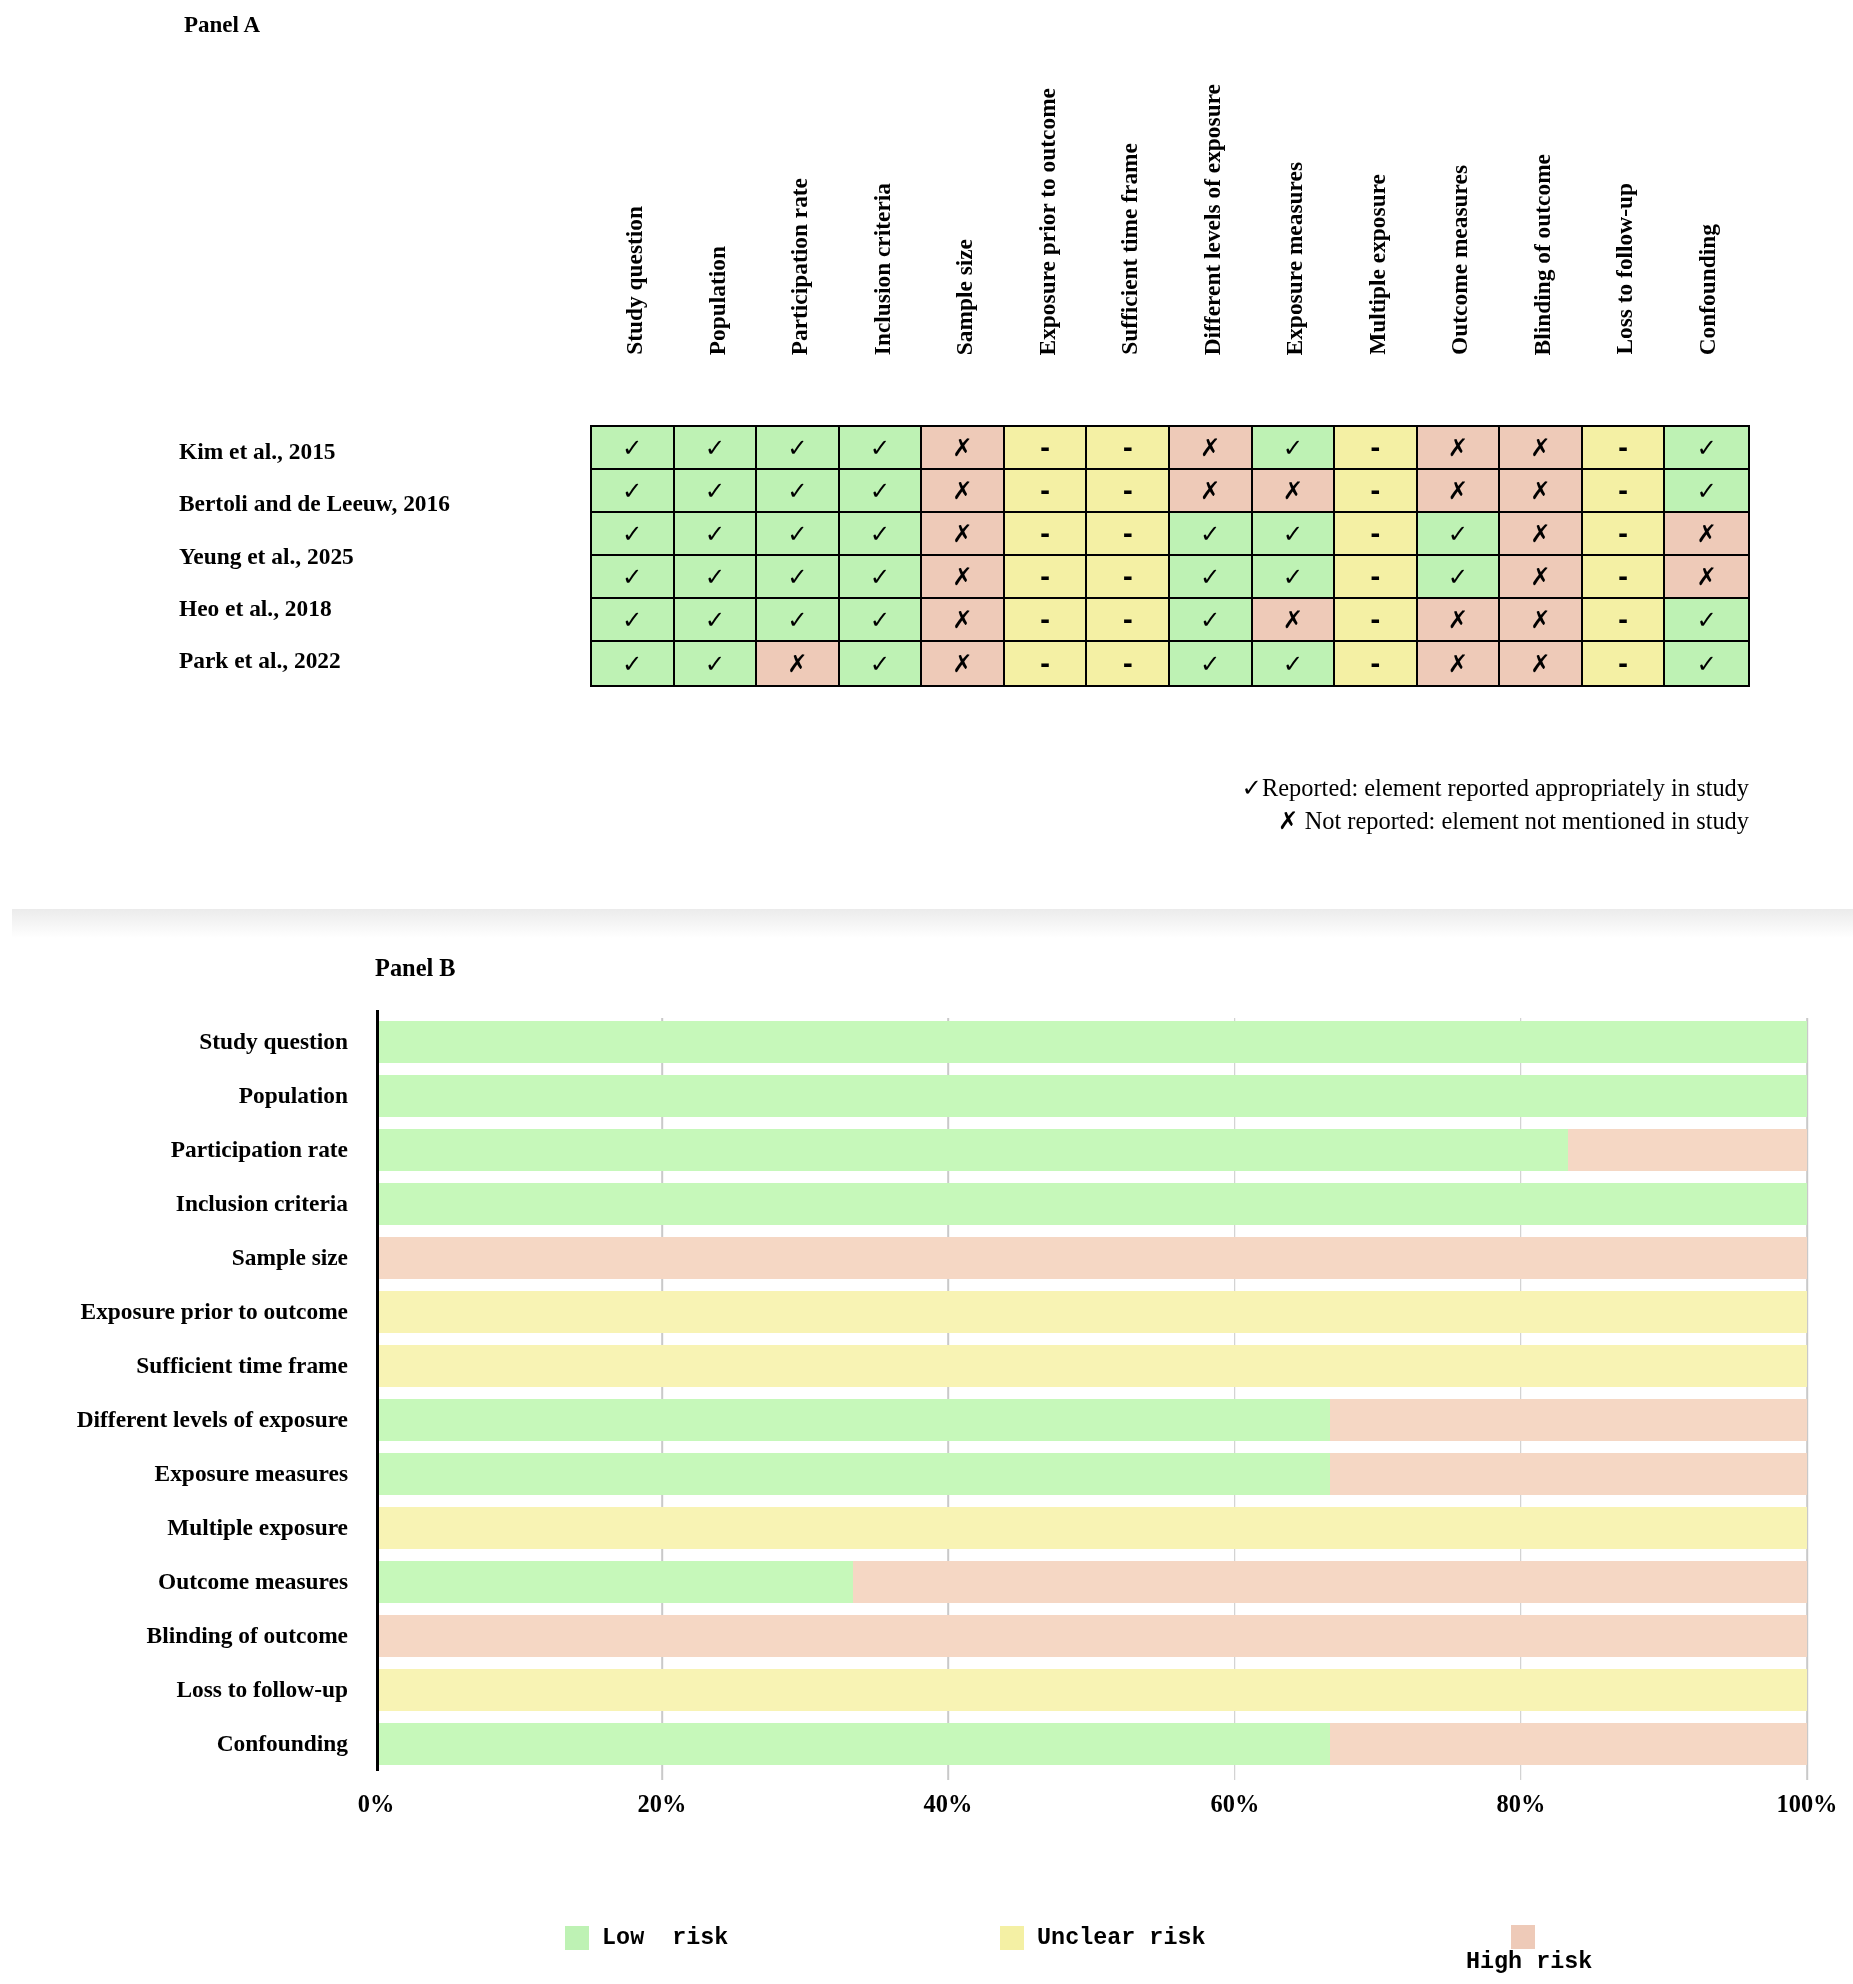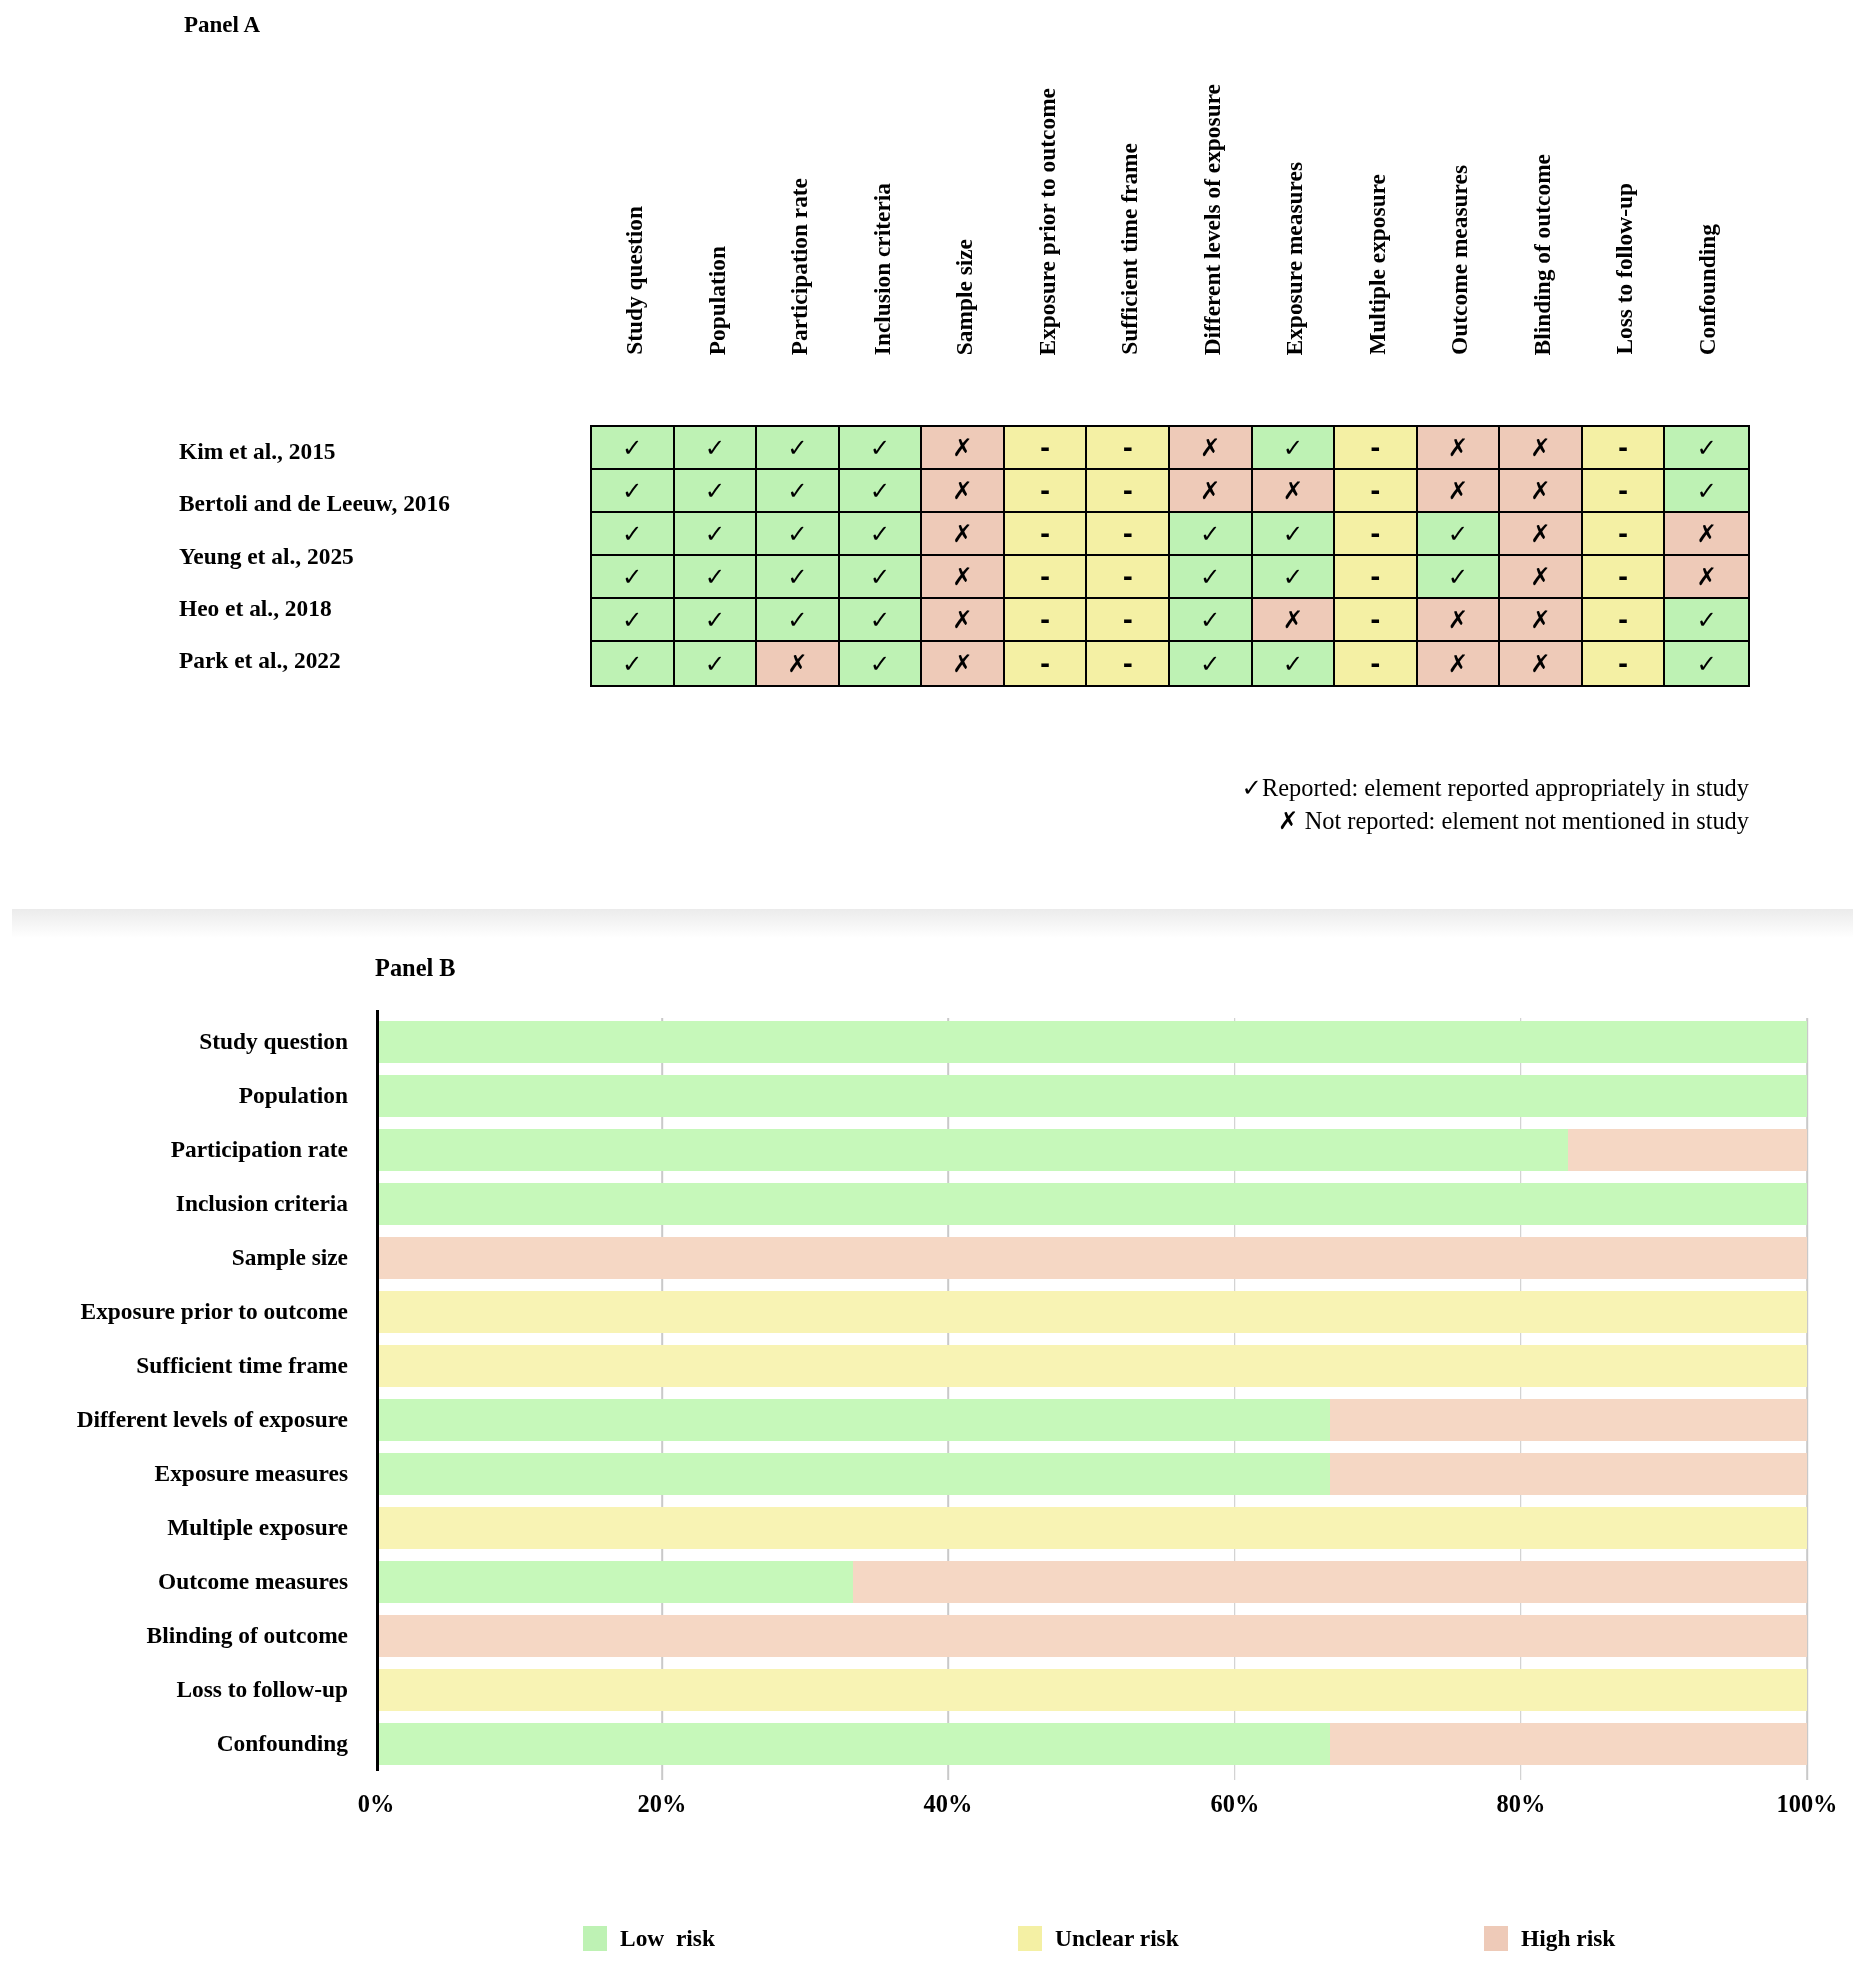--- a/index.html
+++ b/index.html
@@ -56,21 +56,21 @@
             font-size:23.4px; font-weight:bold; white-space:nowrap; }
   .bar { margin-left:28px; width:1431px; height:100%; display:flex; }
   .seg { height:100%; }
   #axis { position:absolute; left:376px; top:0; width:2.7px; height:761px;
           background:#000; z-index:2; }
 
   #xticks { position:absolute; left:0; top:1790px; width:1854px; height:32px; }
   .xtick { position:absolute; transform:translateX(-50%);
            font-size:24.4px; font-weight:bold; }
 
-  #legendB { position:absolute; left:18px; top:1925px; width:1618px; height:32px; }
+  #legendB { position:absolute; left:0; top:1925px; width:1618px; height:32px;font-family:Liberation Mono, monospace; }
   .legend-item { position:absolute; top:0; display:flex; align-items:center; }
   .swatch { width:24.4px; height:24.4px; margin-right:12.7px; }
   .legend-label { font-size:23.4px; font-weight:bold; white-space:pre; }
 </style>
 </head>
 <body>
 
 <div class="page">
 
   <div id="panelA-title">Panel A</div>
@@ -334,20 +334,20 @@
 
   <div id="legendB">
       <div class="legend-item" style="left: 565px;">
         <div class="swatch" style="background: rgb(190, 242, 180);"></div>
         <span class="legend-label">Low  risk</span>
       </div>
       <div class="legend-item" style="left: 1000px;">
         <div class="swatch" style="background: rgb(244, 240, 164);"></div>
         <span class="legend-label">Unclear risk</span>
       </div>
-      <div class="legend-item" style="left: 1466px;">
+      <div class="legend-item" style="left: 1466px; flex-direction: column;">
         <div class="swatch" style="background: rgb(238, 202, 184);"></div>
         <span class="legend-label">High risk</span>
       </div>
     </div>
 
 </div>
 
 
 </body></html>

